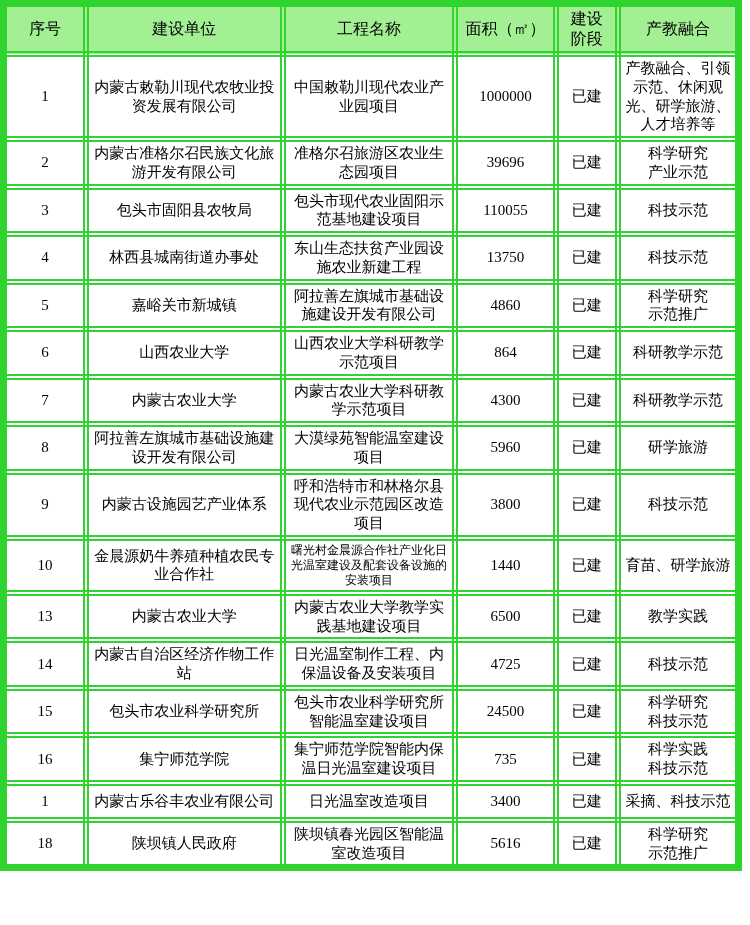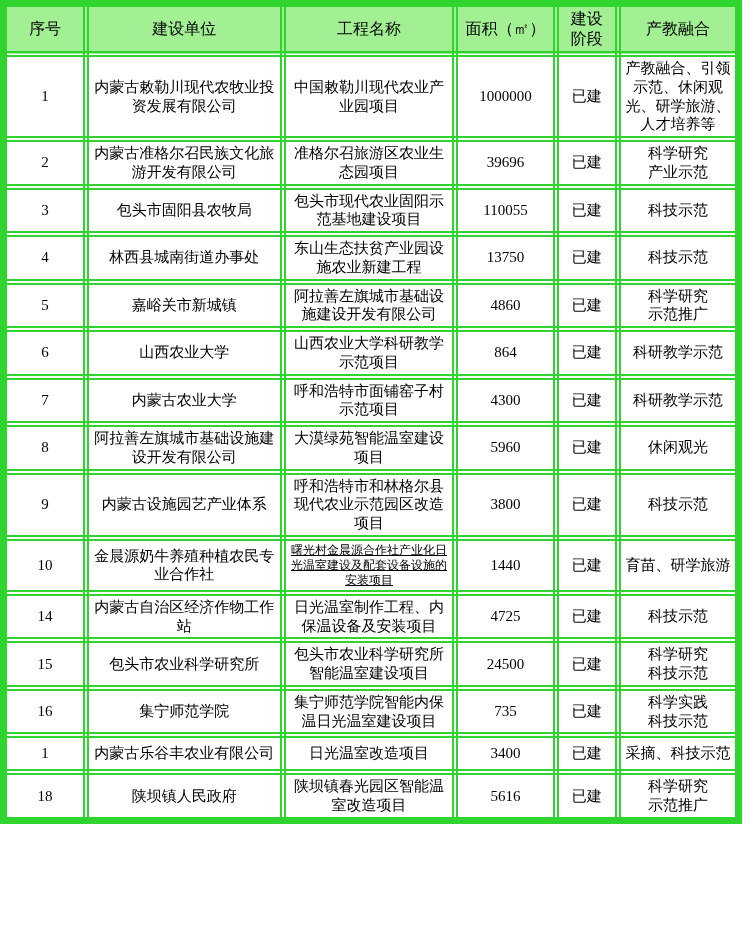--- a/index.html
+++ b/index.html
@@ -46,21 +46,21 @@
     white-space: pre-line;
   }
   tbody td { height: 37px; }
   .c-no    { width: 82px;  }
   .c-unit  { width: 196px; }
   .c-project { width: 172px; }
   .c-area  { width: 100px; }
   .c-stage { width: 62px;  }
   .c-func  { width: 120px; }
   td.func-cell { white-space: pre-line; }
-  td.small-text { font-size: 12px; text-decoration: underline; }
+  td.small-text { font-size: 12px; }
 </style>
 </head>
 <body>
 
 <div class="page">
   <table class="projects">
     <colgroup>
       <col class="c-no">
         <col class="c-unit">
         <col class="c-project">
@@ -126,48 +126,56 @@
           <td>6</td>
           <td>山西农业大学</td>
           <td class="proj">山西农业大学科研教学示范项目</td>
           <td>864</td>
           <td>已建</td>
           <td class="func-cell">科研教学示范</td>
         </tr>
         <tr>
           <td>7</td>
           <td>内蒙古农业大学</td>
-          <td class="proj">呼和浩特市面铺窑子村示范项目</td>
+          <td class="proj">内蒙古农业大学科研教学示范项目</td>
           <td>4300</td>
           <td>已建</td>
           <td class="func-cell">科研教学示范</td>
         </tr>
         <tr>
           <td>8</td>
           <td>阿拉善左旗城市基础设施建设开发有限公司</td>
           <td class="proj">大漠绿苑智能温室建设项目</td>
           <td>5960</td>
           <td>已建</td>
-          <td class="func-cell">休闲观光</td>
+          <td class="func-cell">研学旅游</td>
         </tr>
         <tr>
           <td>9</td>
           <td>内蒙古设施园艺产业体系</td>
           <td class="proj">呼和浩特市和林格尔县现代农业示范园区改造项目</td>
           <td>3800</td>
           <td>已建</td>
           <td class="func-cell">科技示范</td>
         </tr>
         <tr>
           <td>10</td>
           <td>金晨源奶牛养殖种植农民专业合作社</td>
           <td class="proj small-text">曙光村金晨源合作社产业化日光温室建设及配套设备设施的安装项目</td>
           <td>1440</td>
           <td>已建</td>
           <td class="func-cell">育苗、研学旅游</td>
+        </tr>
+        <tr>
+          <td>13</td>
+          <td>内蒙古农业大学</td>
+          <td class="proj">内蒙古农业大学教学实践基地建设项目</td>
+          <td>6500</td>
+          <td>已建</td>
+          <td class="func-cell">教学实践</td>
         </tr>
         <tr>
           <td>14</td>
           <td>内蒙古自治区经济作物工作站</td>
           <td class="proj">日光温室制作工程、内保温设备及安装项目</td>
           <td>4725</td>
           <td>已建</td>
           <td class="func-cell">科技示范</td>
         </tr>
         <tr>

